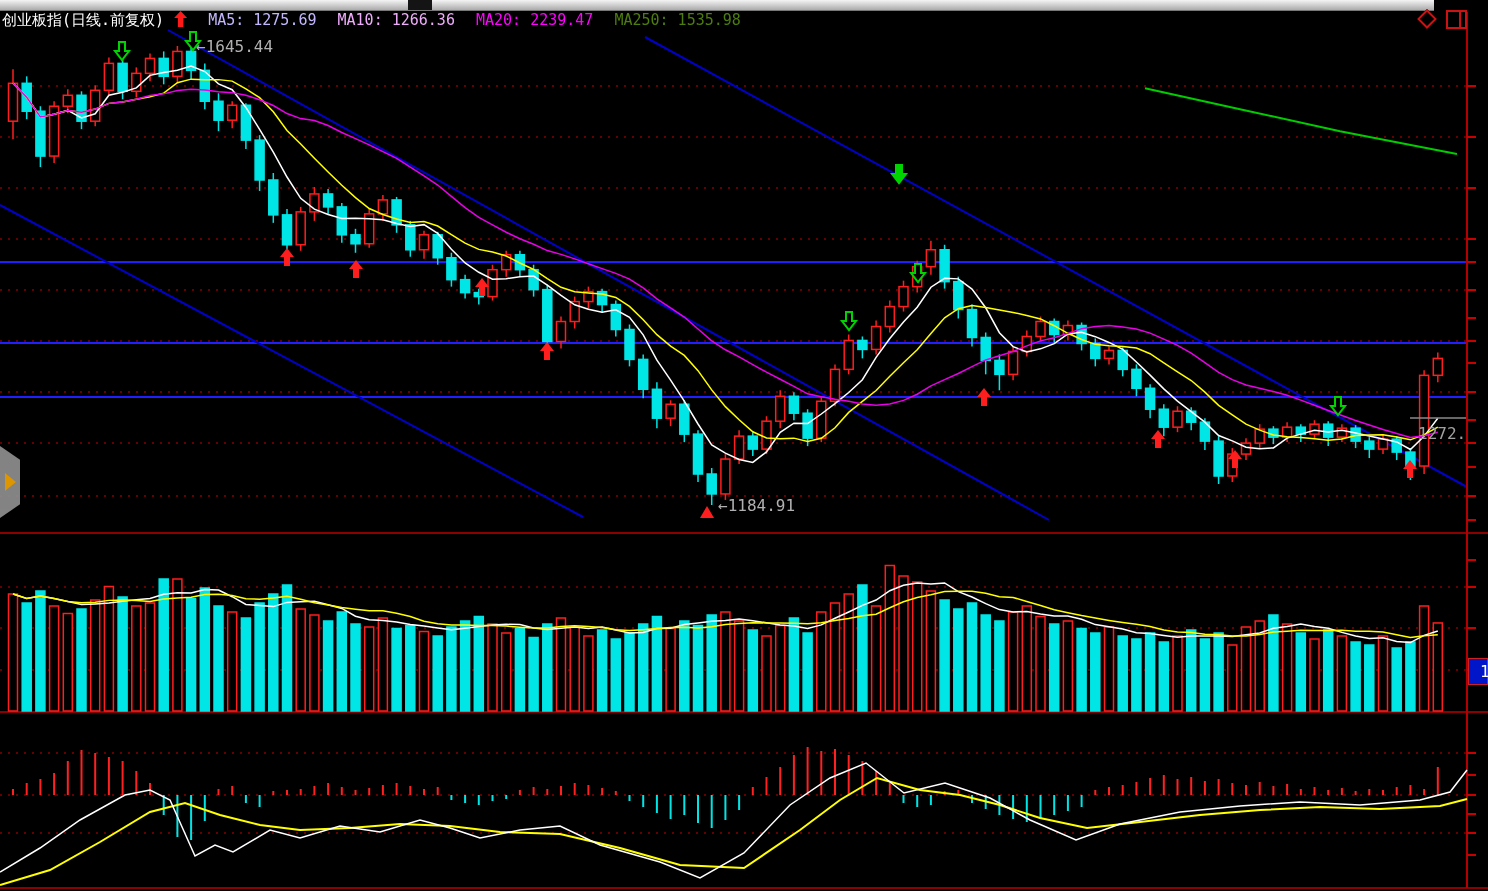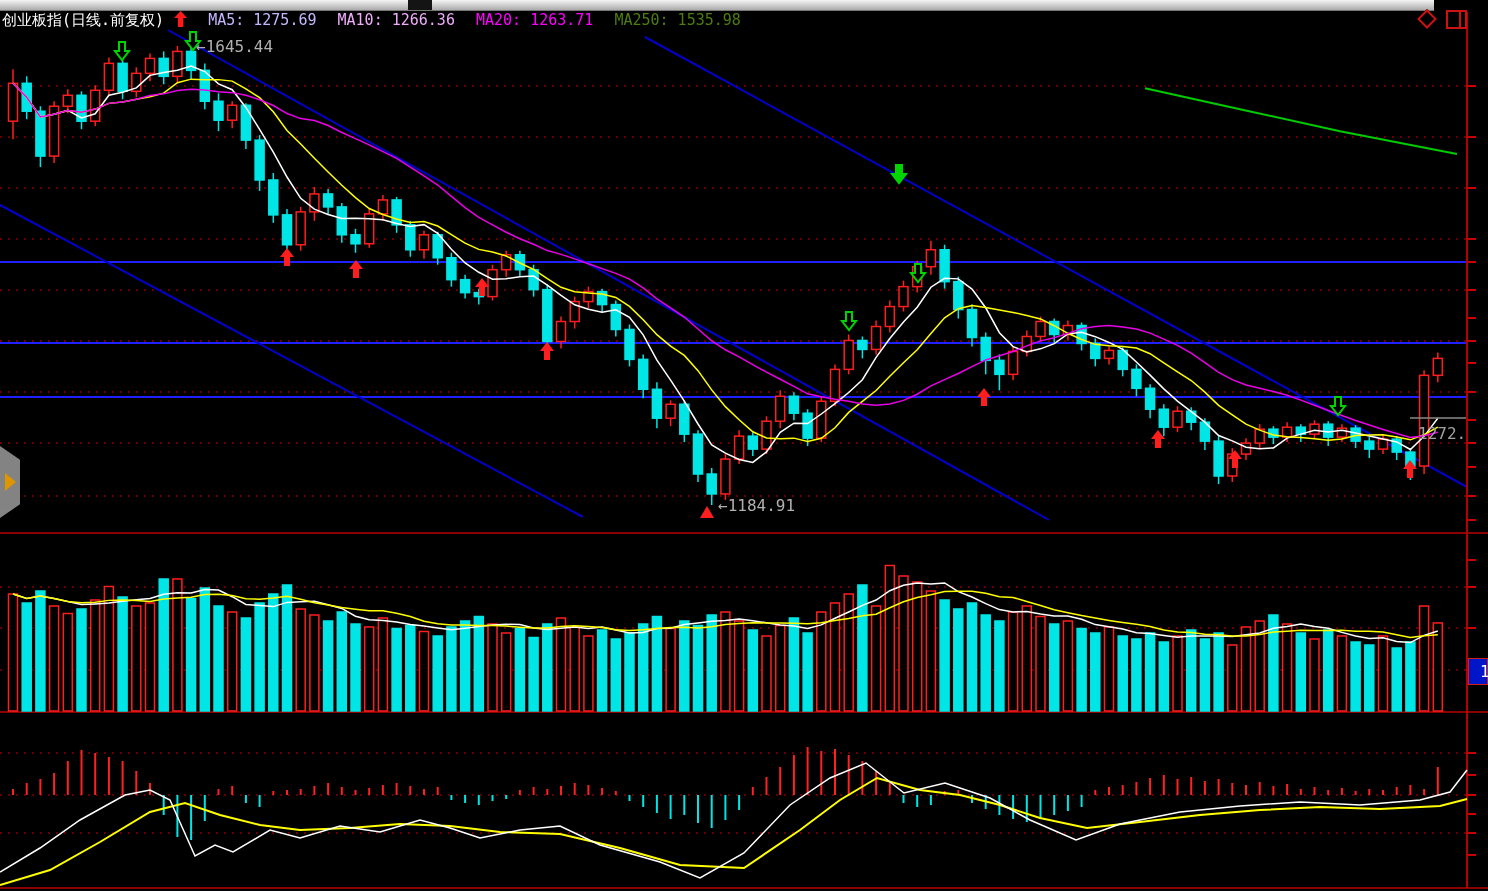--- a/index.html
+++ b/index.html
@@ -40,21 +40,21 @@
 
   <div class="icon-diamond"></div>
   <div class="icon-layout">
       <i></i>
     </div>
 
   <div class="hdr hdr-price">
     <span class="wt" style="margin-right:2px">创业板指(日线.前复权)</span><span class="sig-arrow"></span>
     <span class="w">MA5: 1275.69</span>
     <span class="y">MA10: 1266.36</span>
-    <span class="m">MA20: 1263.71</span>
+    <span class="m">MA20: 2239.47</span>
     <span class="g">MA250: 1535.98</span>
   </div>
 
   <svg id="chart-svg" width="1488" height="891" viewBox="0 0 1488 891">
       <g>
         <line x1="0" y1="86" x2="1467" y2="86" stroke="#c80000" stroke-width="1" stroke-dasharray="2 6"></line>
         <line x1="0" y1="137" x2="1467" y2="137" stroke="#c80000" stroke-width="1" stroke-dasharray="2 6"></line>
         <line x1="0" y1="188" x2="1467" y2="188" stroke="#c80000" stroke-width="1" stroke-dasharray="2 6"></line>
         <line x1="0" y1="239" x2="1467" y2="239" stroke="#c80000" stroke-width="1" stroke-dasharray="2 6"></line>
         <line x1="0" y1="290" x2="1467" y2="290" stroke="#c80000" stroke-width="1" stroke-dasharray="2 6"></line>

